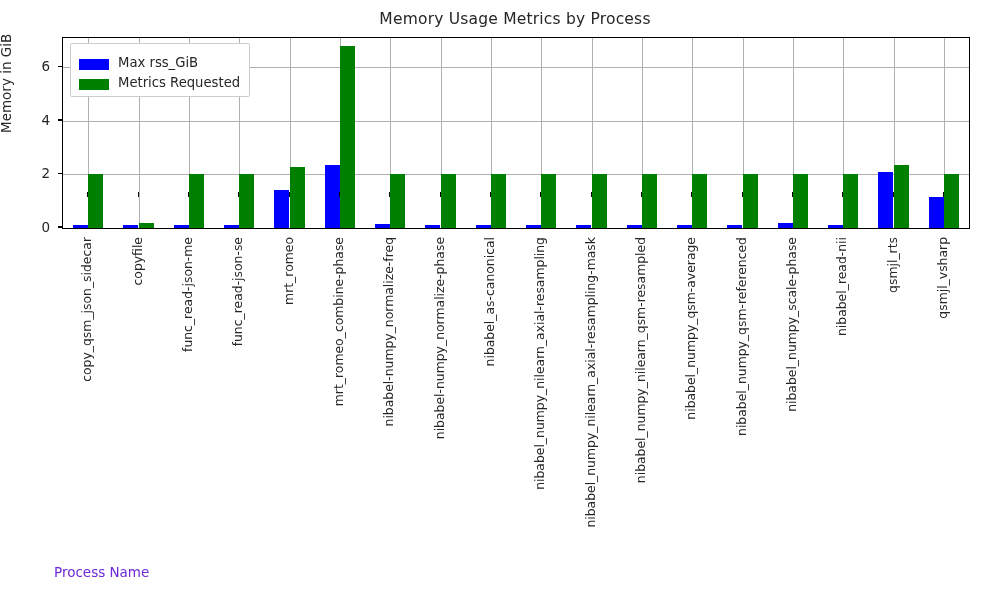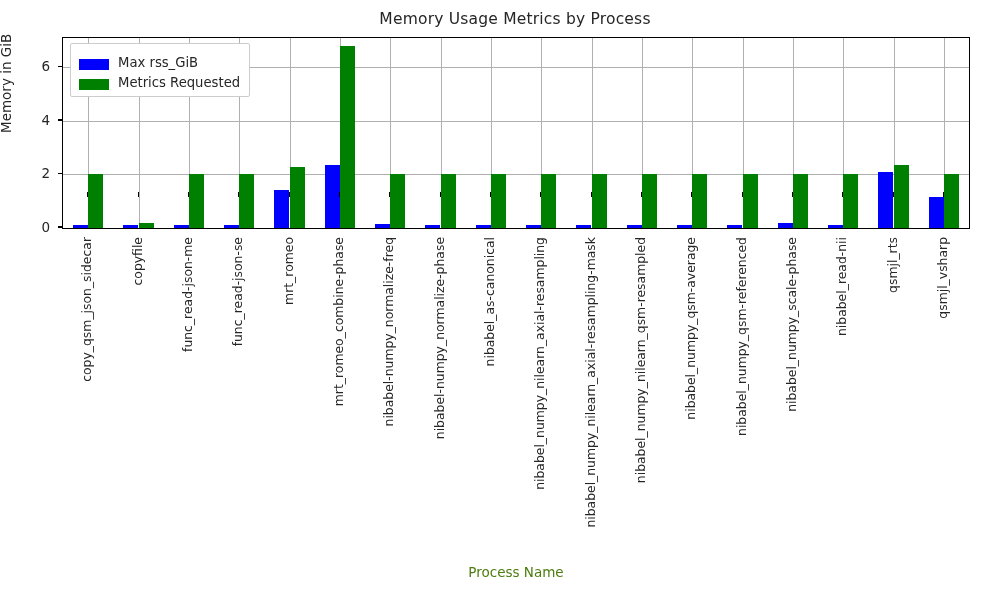--- a/index.html
+++ b/index.html
@@ -119,26 +119,25 @@
     top: 237px;
     font-size: 12.4px;
     color: #262626;
     white-space: nowrap;
     transform-origin: left top;
     transform: rotate(-90deg) translate(-100%, -50%);
     line-height: 1;
   }
   #xlabel {
     position: absolute;
-    left: 62px;
+    left: 54px;
     top: 564px;
     width: 908px;
-    text-align: center;
     font-size: 13.5px;
-    color: #4d7c0f;
+    color: #6d28d9;
   }
 
   
   #legend {
     position: absolute;
     left: 70px;
     top: 43px;
     border: 1px solid #cccccc;
     background: #ffffff;
     border-radius: 2px;

